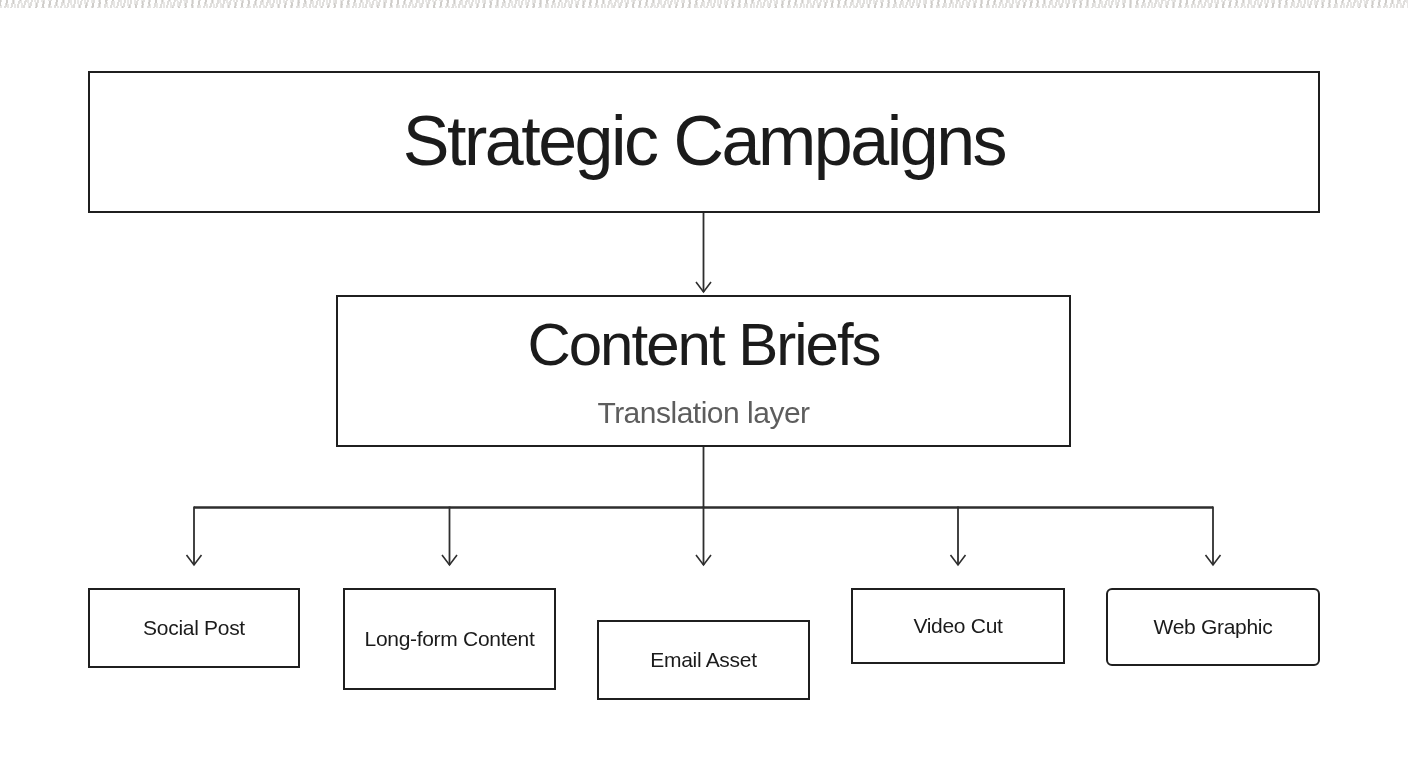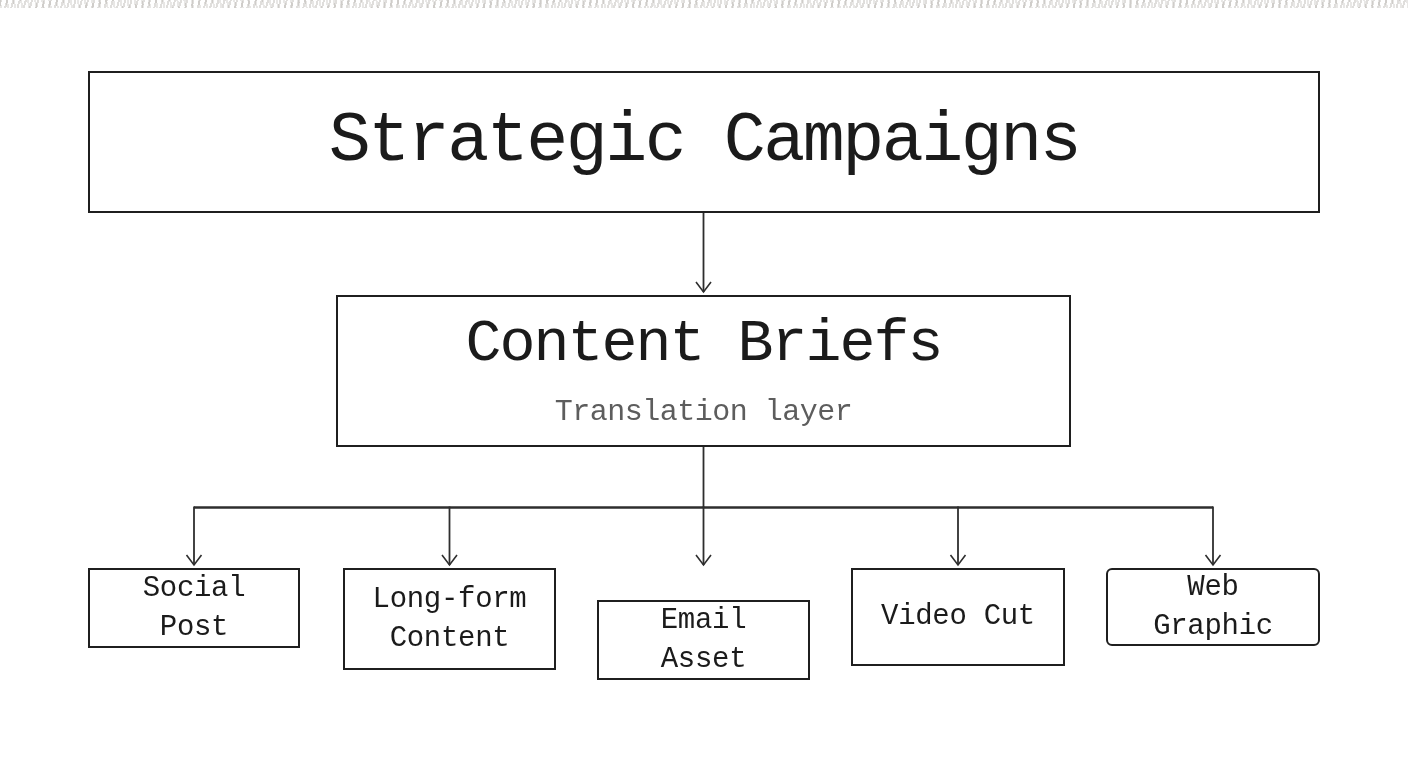--- a/index.html
+++ b/index.html
@@ -5,21 +5,21 @@
   html, body {
     margin: 0;
     padding: 0;
     background: #ffffff;
   }
   .stage {
     position: relative;
     width: 1408px;
     height: 768px;
     background: var(--bg, #ffffff);
-    font-family: Liberation Mono, monospace;
+    font-family: Liberation Sans, sans-serif;
     overflow: hidden;
   }
   
   .top-noise {
     position: absolute;
     left: 0; top: 0;
     width: 100%; height: 8px;
     background:
       repeating-linear-gradient(105deg, rgba(150,145,138,0.30) 0 2px, rgba(255,255,255,0) 2px 6px),
       repeating-linear-gradient(-100deg, rgba(150,145,138,0.22) 0 2px, rgba(255,255,255,0) 2px 7px);
@@ -58,24 +58,25 @@
   }
   .mid-sub {
     font-size: 30px;
     letter-spacing: -0.5px;
     color: var(--subtitle, #5d5d5d);
     margin-top: 20px;
     line-height: 1.1;
   }
   .leaf-box {
     padding: 0 18px;
-    font-size: 29px;
+    font-size: 21px;
     letter-spacing: -0.3px;
     color: var(--title, #1b1b1b);
     line-height: 1.35;
+    margin-top: 20px;
   }
 </style>
 </head>
 <body>
 
 <div class="stage" style="--bg: #ffffff; --border: #1f1f1f; --title: #1b1b1b; --subtitle: #5d5d5d;">
   <div class="top-noise"></div>
 
   <svg id="connectors" class="connectors" viewBox="0 0 1408 768">
       <path d="M 703.5 213 L 703.5 292" fill="none" stroke="#2e2e2e" stroke-width="1.8"></path>
@@ -106,20 +107,20 @@
   <div id="leaves">
       <div class="box leaf-box" style="left: 88px; top: 568px; width: 212px; height: 80px;">
         <span>Social Post</span>
       </div>
       <div class="box leaf-box" style="left: 343px; top: 568px; width: 213px; height: 102px;">
         <span>Long-form Content</span>
       </div>
       <div class="box leaf-box" style="left: 597px; top: 600px; width: 213px; height: 80px;">
         <span>Email Asset</span>
       </div>
-      <div class="box leaf-box" style="left: 851px; top: 568px; width: 214px; height: 98px;">
+      <div class="box leaf-box" style="left: 851px; top: 568px; width: 214px; height: 76px;">
         <span>Video Cut</span>
       </div>
       <div class="box leaf-box" style="left: 1106px; top: 568px; width: 214px; height: 78px; border-radius: 6px;">
         <span>Web Graphic</span>
       </div>
     </div>
 </div>
 
 </body></html>

